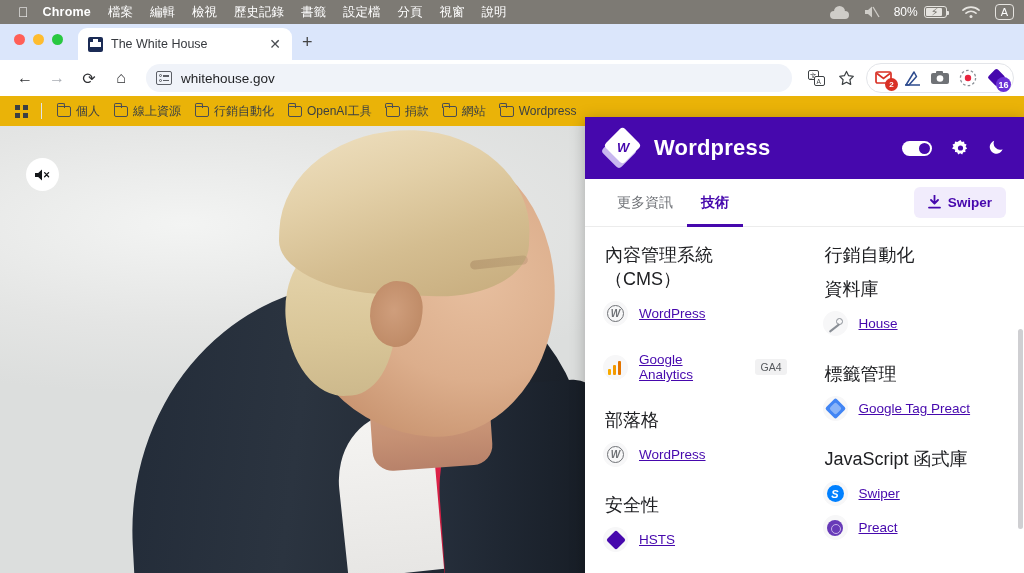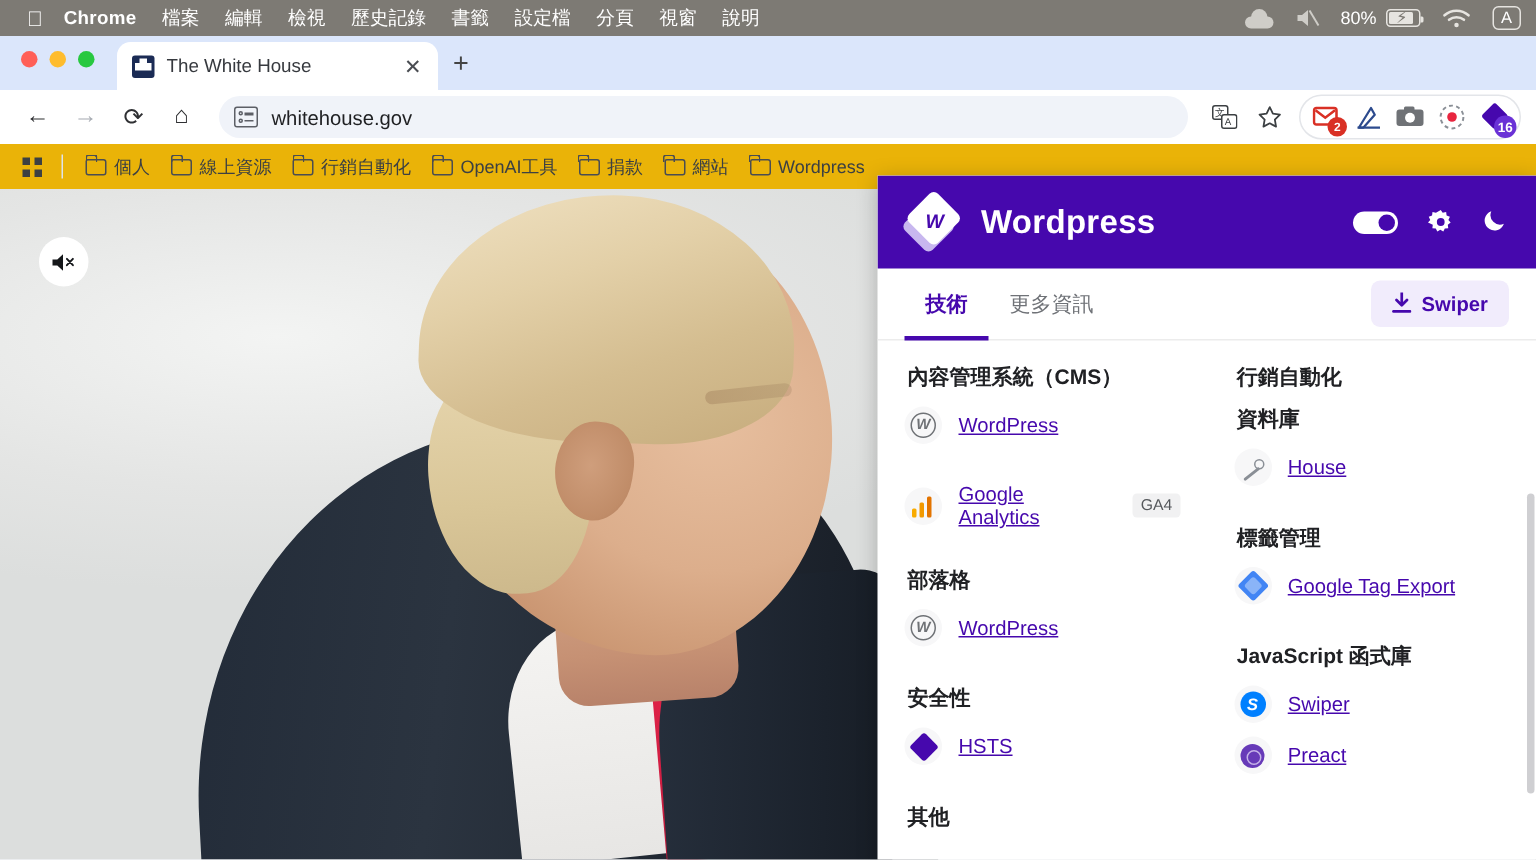--- a/index.html
+++ b/index.html
@@ -150,21 +150,21 @@
   .paneltabs { height: 48px; border-bottom: 1px solid #ececec; display: flex; align-items: center; padding: 0 18px; }
   .ptab { font-size: 14px; color: #6f7277; height: 48px; display: flex; align-items: center; padding: 0 14px; position: relative; }
   .ptab.active { color: #4608ad; font-weight: bold; }
   .ptab.active:after { content: ""; position: absolute; left: 0; right: 0; bottom: 0; height: 2.5px; background: #4608ad; }
   .exportbtn { margin-left: auto; background: #f1ecfc; color: #4608ad; font-size: 13.5px; font-weight: bold;
                border-radius: 6px; height: 31px; display: flex; align-items: center; gap: 7px; padding: 0 14px; }
   .dl { font-size: 14px; line-height: 1; }
 
   .panelbody { padding: 16px 0 0 0; display: flex; height: 370px; }
   .col { width: 50%; padding: 0 18px; }
-  .cat { font-size: 14px; font-weight: bold; color: #202124; margin: 10px 0 10px 2px; }
+  .cat { font-size: 18px; font-weight: normal; color: #202124; margin: 10px 0 10px 2px; }
   .col .cat:first-child { margin-top: 0; }
   .tech { display: flex; align-items: center; gap: 11px; margin-bottom: 26px; }
   .techicon { width: 25px; height: 25px; border-radius: 50%; background: #f7f7f8; display: flex; align-items: center;
               justify-content: center; flex: none; font-size: 12px; }
   .techname { font-size: 13.5px; color: #4608ad; text-decoration: underline; }
   .ver { font-size: 10.5px; color: #55585c; background: #f1f1f2; border-radius: 3px; padding: 2px 5px; margin-left: 8px; }
 
   
   .g-wp { width:17px;height:17px;border:1.4px solid #6f7276;border-radius:50%;color:#6f7276;font-size:10px;font-style:italic;font-weight:bold;display:flex;align-items:center;justify-content:center;}
   .g-ga { width:16px;height:15px;position:relative; }
@@ -391,22 +391,22 @@
           </span>
           <span class="moon">
             <svg width="17" height="17" viewBox="0 0 17 17">
                 <path d="M13.6 11.2A6.4 6.4 0 0 1 5.2 2.8a6.6 6.6 0 1 0 8.4 8.4z" fill="#fff"></path>
               </svg>
           </span>
         </span>
       </div>
 
       <div class="paneltabs">
+        <span class="ptab">更多資訊</span>
         <span class="ptab active">技術</span>
-        <span class="ptab">更多資訊</span>
         <span class="exportbtn">
           <span class="dl">
             <svg width="13" height="14" viewBox="0 0 13 14">
                 <path d="M6.5 0v8M3 5l3.5 3.5L10 5" stroke="#4608ad" stroke-width="1.8" fill="none" stroke-linecap="round" stroke-linejoin="round"></path>
                 <path d="M1 12.6h11" stroke="#4608ad" stroke-width="1.8" stroke-linecap="round"></path>
               </svg>
           </span>
           <span>Swiper</span>
         </span>
       </div>
@@ -463,21 +463,21 @@
                 <span class="g-sql"></span>
               </span>
             <span class="techname">House</span>
           </div>
 
           <div class="cat">標籤管理</div>
           <div class="tech">
             <span class="techicon">
                 <span class="g-gtm"></span>
               </span>
-            <span class="techname">Google Tag Export</span>
+            <span class="techname">Google Tag Preact</span>
           </div>
 
           <div class="cat">JavaScript 函式庫</div>
           <div class="tech" style="margin-bottom:9px">
             <span class="techicon">
                 <span class="g-swiper">S</span>
               </span>
             <span class="techname">Swiper</span>
           </div>
           <div class="tech" style="margin-bottom:9px">

